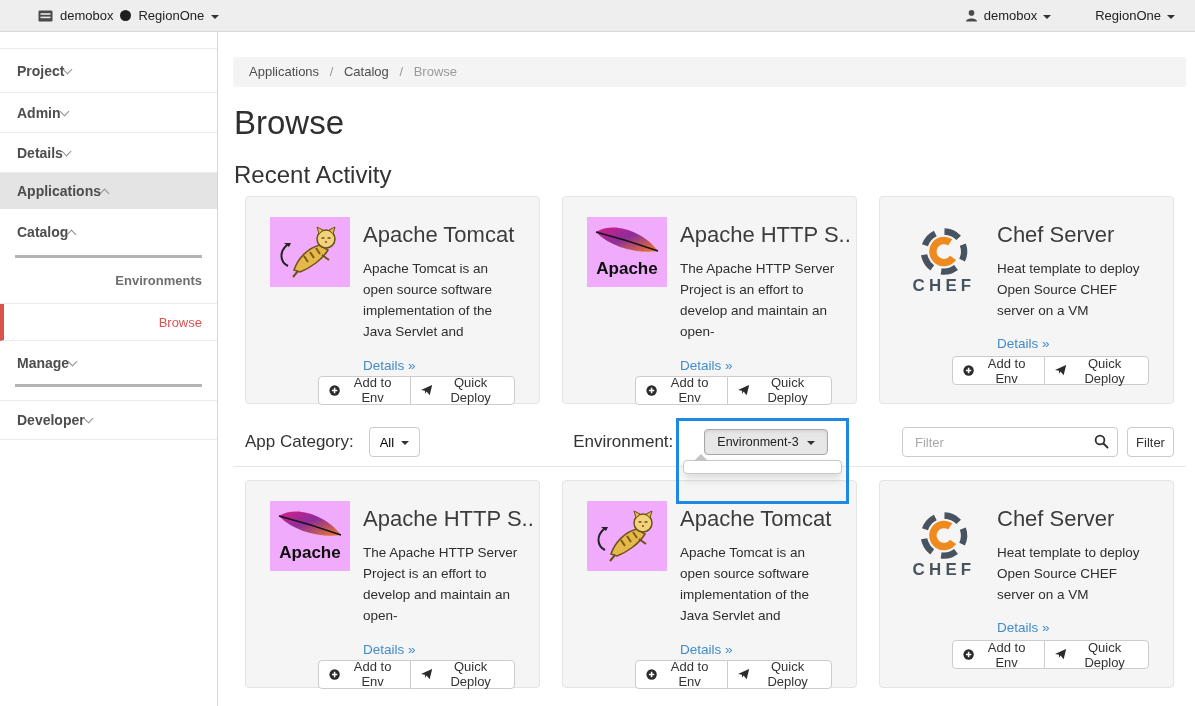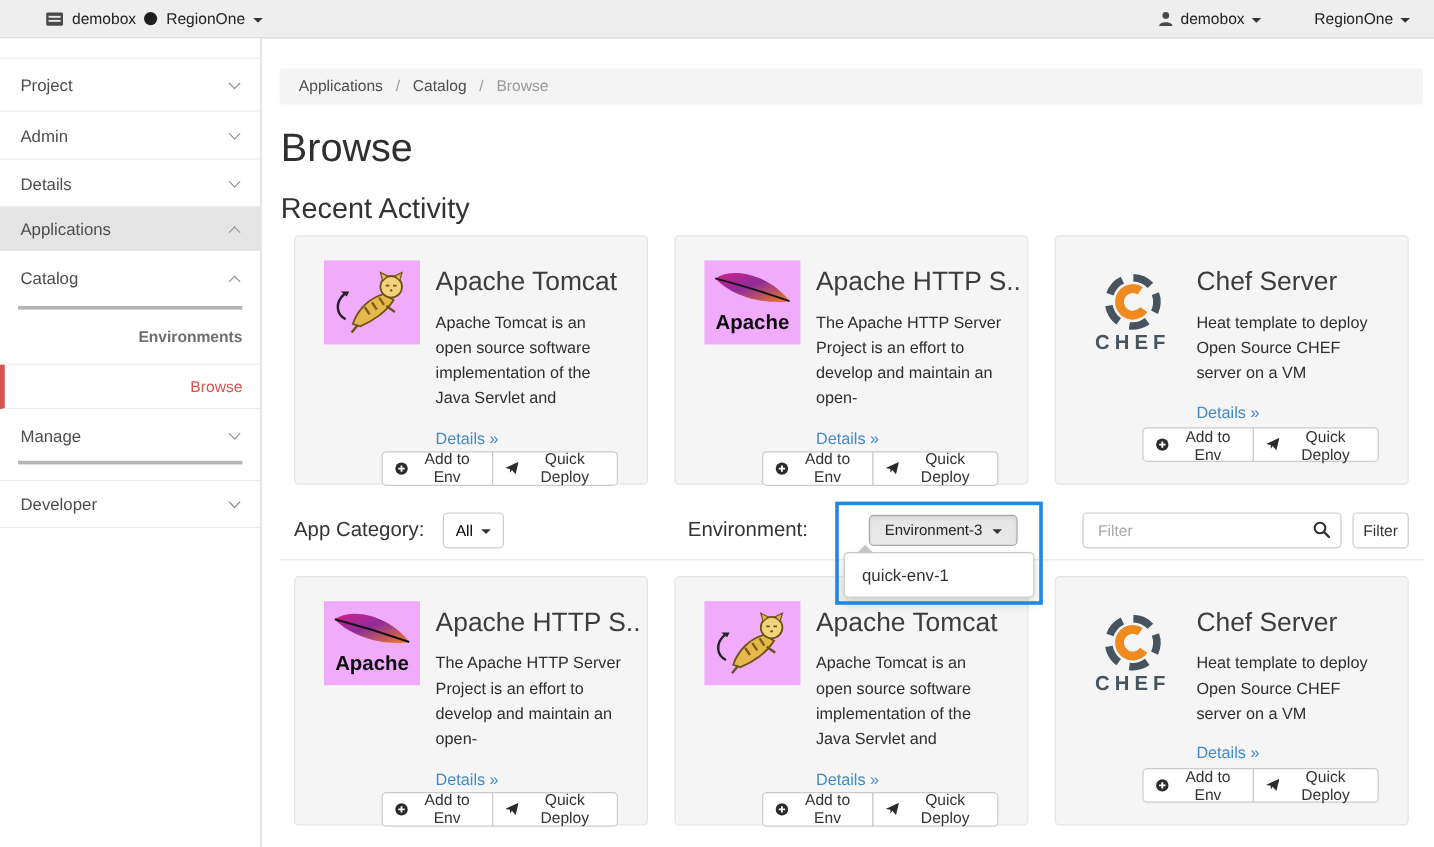--- a/index.html
+++ b/index.html
@@ -21,22 +21,22 @@
   .caret {
     display: inline-block; width: 0; height: 0; margin-top: 2px;
     border-left: 4px solid transparent; border-right: 4px solid transparent; border-top: 4px solid #333;
   }
   .nav-right { margin-left: auto; display: flex; align-items: center; gap: 44px; font-size: 13px; color: #222; padding-right: 6px; }
   .nav-item { display: flex; align-items: center; gap: 6px; cursor: pointer; }
   
   .layout { display: flex; height: 674px; }
   .sidebar { width: 218px; flex: none; background: #fff; border-right: 1px solid #d6d6d6; padding-top: 16px; }
   .s-row {
-    display: flex; align-items: center; justify-content: space-between;
-    padding: 0 18px 0 17px; font-size: 14px; font-weight: normal; color: #4d4d4d; cursor: pointer;
+    display: flex; align-items: center; justify-content: flex-start;
+    padding: 0 18px 0 17px; font-size: 14px; font-weight: bold; color: #4d4d4d; cursor: pointer;
   }
   .l1 { height: 40px; border-top: 1px solid #ebebeb; }
   .row-project { height: 44px; }
   .applications { background: #e4e4e4; height: 37px; }
   .catalog { height: 46px; }
   .underline { height: 3px; background: #b4b4b4; margin: 0 15px; }
   .environments { height: 46px; justify-content: flex-end; font-weight: bold; font-size: 13px; color: #6e6e6e; border-bottom: 1px solid #ebebeb; padding-right: 15px; }
   .browse-row { height: 37px; justify-content: flex-end; font-weight: normal; font-size: 13px; color: #d9534f; border-bottom: 1px solid #ebebeb; border-left: 4px solid #d9534f; padding-right: 15px; }
   .manage { height: 43px; }
   .gap13 { height: 13px; }
@@ -68,21 +68,21 @@
     height: 29px; background: #fff; border: 1px solid #ccc; font-size: 13px; color: #333;
     display: flex; align-items: center; gap: 5px; padding: 0 10px; cursor: pointer;
     font-family: "Liberation Sans", sans-serif;
   }
   .btn-left { border-radius: 4px 0 0 4px; }
   .btn-right { border-radius: 0 4px 4px 0; margin-left: -1px; }
   
   .filter-bar { display: flex; align-items: center; margin-top: 23px; padding: 0 12px; height: 30px; font-size: 17px; color: #333; }
   .btn-all { margin-left: 15px; height: 30px; border: 1px solid #ccc; border-radius: 4px; background: #fff; font-size: 13px; padding: 0 10px; display: flex; align-items: center; gap: 7px; cursor: pointer; }
   .env-label { margin-left: 153px; }
-  .env-wrap { margin-left: 30px; position: relative; z-index: 30; padding-left: 21px; }
+  .env-wrap { margin-left: 10px; position: relative; z-index: 30; padding-left: 21px; }
   .btn-env {
     height: 26px; background: #e7e7e7; border: 1px solid #a8a8a8; border-radius: 4px;
     font-size: 12.5px; color: #222; padding: 0 12px; display: flex; align-items: center; gap: 8px;
     box-shadow: inset 0 2px 3px rgba(0,0,0,0.08); cursor: pointer;
   }
   .highlight-rect { position: absolute; left: -7px; top: -11px; width: 173px; height: 86px; border: 3px solid #1e88e5; pointer-events: none; }
   .env-menu {
     position: absolute; top: 31px; left: 0; width: 159px; background: #fff;
     border: 1px solid #c9c9c9; border-radius: 4px; box-shadow: 0 5px 10px rgba(0,0,0,0.15); padding: 6px 0;
   }
@@ -309,21 +309,20 @@
           <span class="caret"></span>
         </button>
         <span class="env-label">Environment:</span>
         <div class="env-wrap">
           <button class="btn-env">
             <span>Environment-3</span>
             <span class="caret"></span>
           </button>
           <div class="env-menu">
             <div class="notch"></div>
-            <div class="env-item">quick-env-1</div>
           </div>
           <div class="highlight-rect"></div>
         </div>
         <div class="search-group">
           <div class="filter-input-wrap">
             <input class="filter-input" placeholder="Filter" style="">
             <span class="search-icon">
               <svg width="15" height="15" viewBox="0 0 15 15">
                   <circle cx="6" cy="6" r="4.4" fill="none" stroke="#333" stroke-width="1.8"></circle>
                   <line x1="9.5" y1="9.5" x2="13.5" y2="13.5" stroke="#333" stroke-width="2" stroke-linecap="round"></line>

